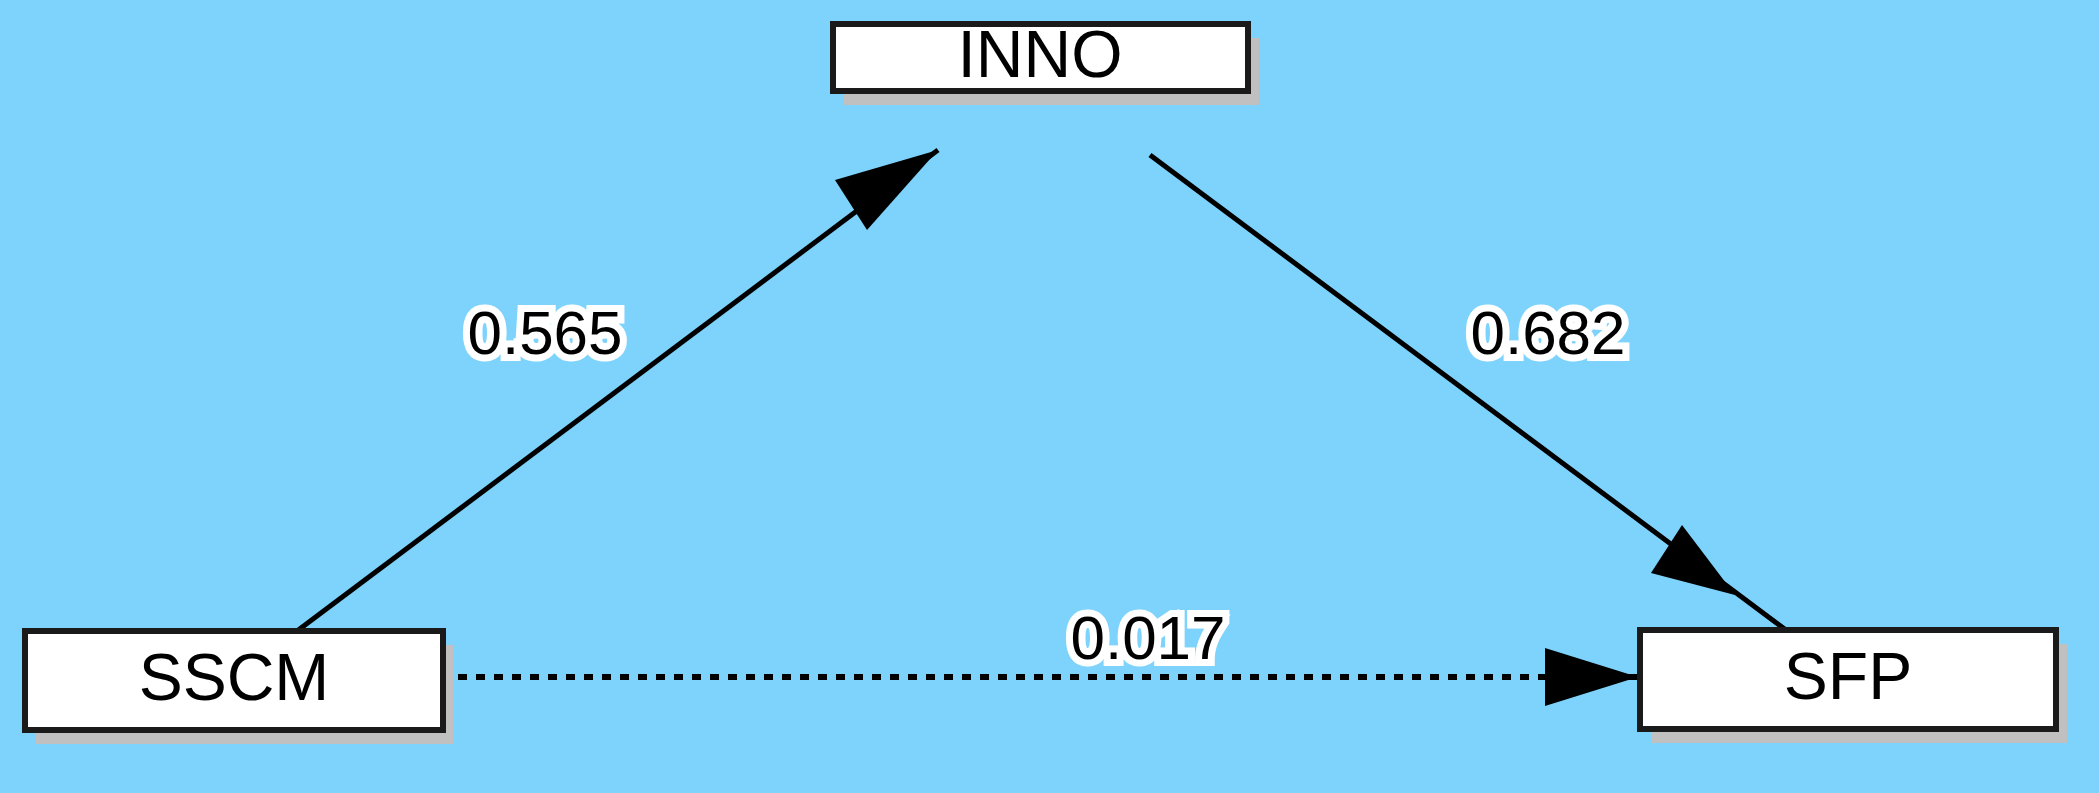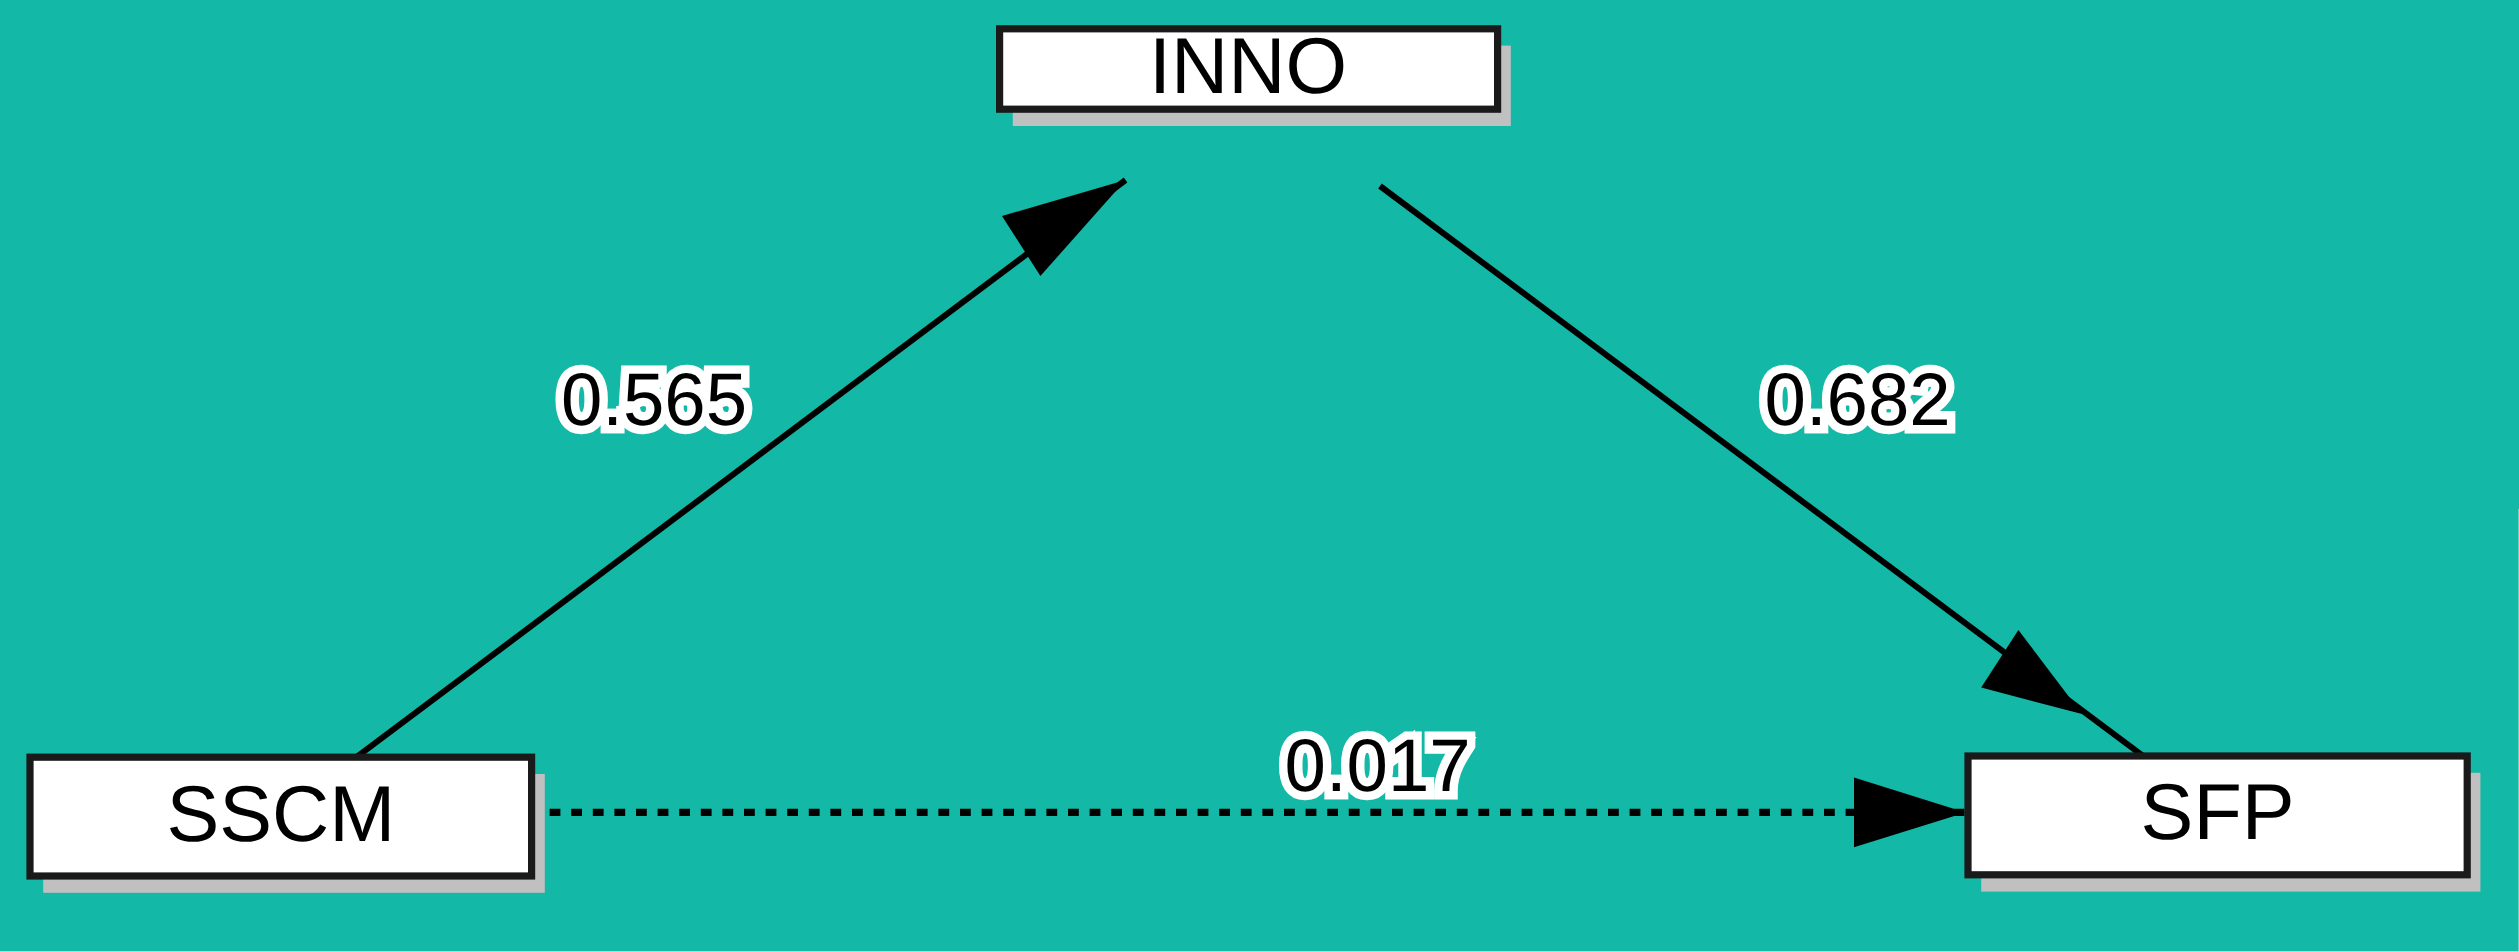--- a/index.html
+++ b/index.html
@@ -8,21 +8,21 @@
     padding: 0;
     background: #ffffff;
   }
   body {
     font-family: "Liberation Sans", sans-serif;
   }
   #canvas {
     position: relative;
     width: 2099px;
     height: 793px;
-    background: #14b8a6;
+    background: #7dd3fc;
     overflow: hidden;
   }
   #diagram-svg {
     position: absolute;
     top: 0;
     left: 0;
     width: 2099px;
     height: 793px;
   }
   .node-label {

